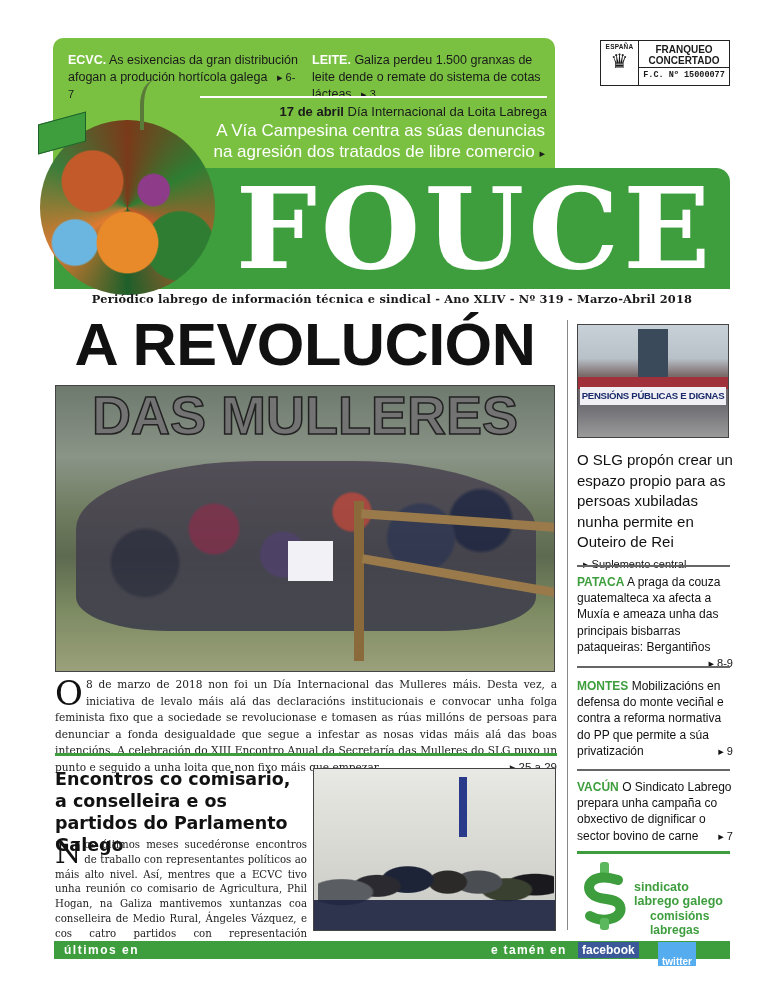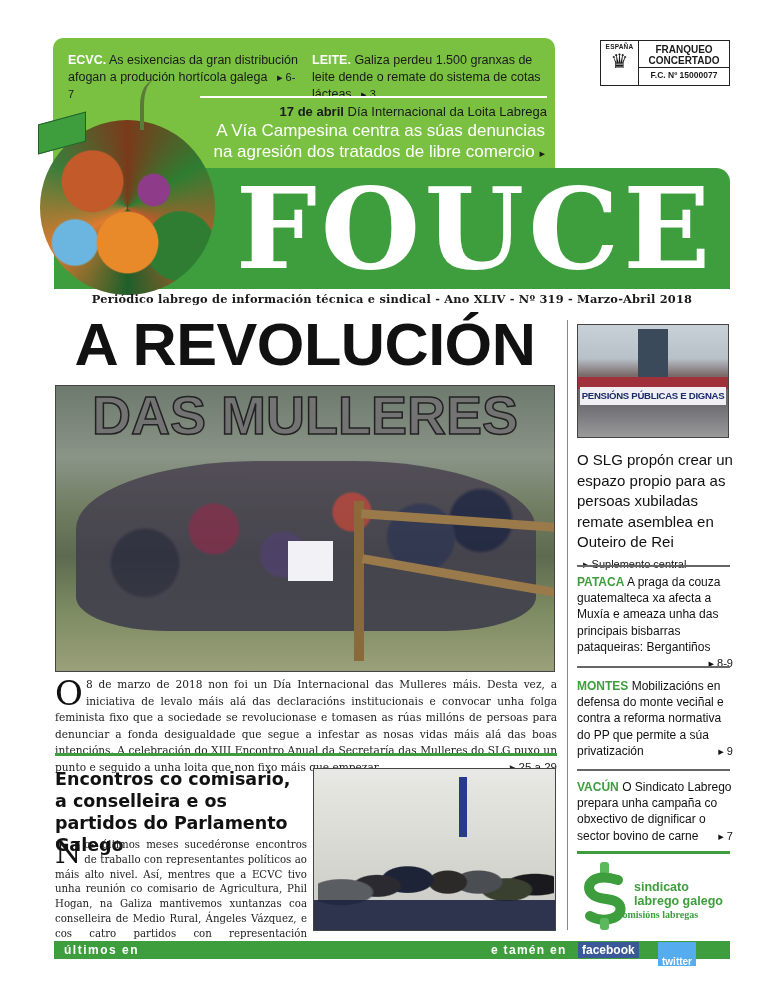--- a/index.html
+++ b/index.html
@@ -22,21 +22,21 @@
   .abril-title { position: absolute; left: 200px; top: 120px; width: 345px; text-align: right; color: #ffffff; font-size: 17px; line-height: 21px; }
   .abril-title .ref { color: #1a1a1a; font-size: 11px; }
 
   
   .stamp { position: absolute; left: 600px; top: 40px; width: 130px; height: 46px; border: 1.5px solid #222; display: flex; }
   .stamp-left { width: 38px; border-right: 1.5px solid #222; display: flex; flex-direction: column; align-items: center; padding-top: 2px; }
   .stamp-left .es { font-size: 6.5px; font-weight: bold; letter-spacing: 0.2px; }
   .stamp-left .post { font-size: 20px; line-height: 22px; }
   .stamp-right { flex: 1; display: flex; flex-direction: column; }
   .stamp-right .top { flex: 1.4; border-bottom: 1.5px solid #222; font-size: 10px; font-weight: bold; text-align: center; line-height: 11px; padding-top: 3px; }
-  .stamp-right .bot { flex: 1; font-size: 8.5px; font-weight: bold; text-align: center; line-height: 15px; }
+  .stamp-right .bot { flex: 1; font-size: 8.5px; font-weight: bold; text-align: center; line-height: 15px; font-family: Liberation Mono, monospace; }
 
   
   .masthead {
     position: absolute; left: 54px; top: 168px; width: 676px; height: 121px;
     background: #3e9e3e; border-radius: 0 14px 0 0;
   }
   .masthead-title {
     position: absolute; left: 215px; top: 170px; width: 520px; height: 118px;
     font-family: "DejaVu Serif", serif; font-weight: bold; font-size: 112px; line-height: 118px;
     color: #ffffff; letter-spacing: 4px; text-align: center; transform: scaleX(1.02);
@@ -150,21 +150,21 @@
   }
   .side-item .kicker { color: #3e9e3e; font-weight: bold; }
   .side-item .ref-arrow { float: right; font-size: 11px; }
   .side-green-rule { position: absolute; left: 577px; top: 851px; width: 153px; height: 3px; background: #3e9e3e; }
 
   .slg-logo { position: absolute; left: 582px; top: 862px; width: 150px; height: 70px; }
   .slg-logo .mark { position: absolute; left: 0; top: 0; width: 46px; height: 68px; }
   .slg-logo .l1, .slg-logo .l2 { position: absolute; left: 52px; font-weight: bold; color: #3e9e3e; font-size: 12.5px; line-height: 14px; }
   .slg-logo .l1 { top: 18px; }
   .slg-logo .l2 { top: 32px; }
-  .slg-logo .l3 { position: absolute; left: 36px; top: 47px; font-weight: bold; color: #3e9e3e; font-size: 10px; font-family: Liberation Serif, serif; }
+  .slg-logo .l3 { position: absolute; left: 68px; top: 47px; font-weight: bold; color: #3e9e3e; font-size: 12px; }
 
   
   .footer {
     position: absolute; left: 54px; top: 941px; width: 676px; height: 18px; background: #3e9e3e;
     font-family: "Liberation Sans", sans-serif; font-weight: bold; font-size: 12px; line-height: 18px; color: #ffffff;
   }
   .footer span { position: absolute; top: 0; }
   .footer .f1 { left: 10px; letter-spacing: 1.5px; }
   .footer .f2 { left: 154px; letter-spacing: 3.2px; }
   .footer .f3 { left: 437px; letter-spacing: 1.3px; }
@@ -251,21 +251,21 @@
 </div>
 
 <div class="col-divider"></div>
 
 <div class="pension-photo">
   <div class="bldg"></div>
   <div class="crowdline"></div>
   <div class="banner">PENSIÓNS PÚBLICAS E DIGNAS</div>
 </div>
 <div class="pension-text">
-  <span>O SLG propón crear un espazo propio para as persoas xubiladas remate asemblea en Outeiro de Rei</span>
+  <span>O SLG propón crear un espazo propio para as persoas xubiladas nunha permite en Outeiro de Rei</span>
   <span class="ref-arrow">▸ Suplemento central</span>
 </div>
 
 <div class="side-rule" style="top:565px;"></div>
 <div class="side-item" style="top:574px;">
   <span class="kicker">PATACA</span>
   <span>A praga da couza guatemalteca xa afecta a Muxía e ameaza unha das principais bisbarras pataqueiras: Bergantiños</span>
   <span class="ref-arrow">▸ 8-9</span>
 </div>
 

